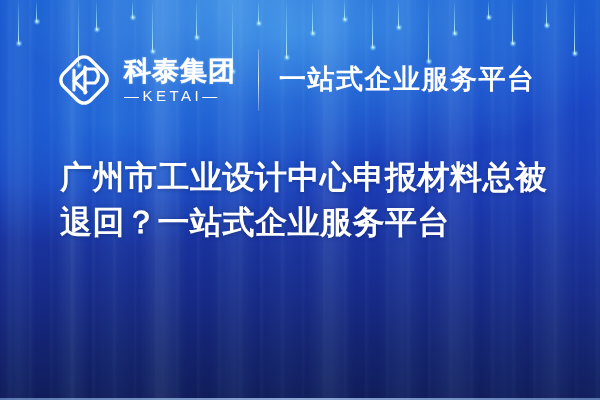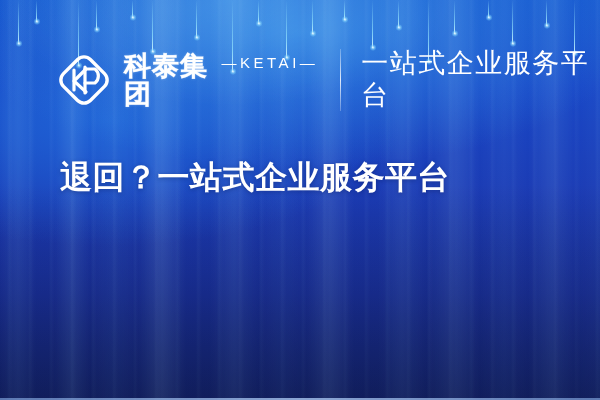--- a/index.html
+++ b/index.html
@@ -119,21 +119,21 @@
     left: 54px;
     top: 44px;
     display: flex;
     align-items: center;
     height: 72px;
   }
   .logo-mark { width: 60px; height: 60px; flex: none; }
   .logo-words {
     margin-left: 10px;
     display: flex;
-    flex-direction: row;
+    flex-direction: column;
     justify-content: center;
   }
   .logo-cn {
     font-size: 27px;
     font-weight: bold;
     color: #ffffff;
     letter-spacing: 1px;
     line-height: 1.05;
     -webkit-text-stroke: 0.6px rgba(255,255,255,0.55);
     text-shadow: 0 0 3px rgba(190,225,255,0.45);
@@ -152,21 +152,21 @@
     height: 62px;
     margin: 0 20px 0 22px;
     background: linear-gradient(180deg, rgba(255,255,255,0.25), rgba(255,255,255,0.85), rgba(255,255,255,0.25));
   }
   .tag-block { display: flex; flex-direction: column; justify-content: center; }
   .tag-main {
     font-size: 27px;
     color: #ffffff;
     letter-spacing: 1.5px;
     line-height: 1.18;
-    font-weight: 400;
+    font-weight: 700;
   }
   .tag-sub {
     margin-top: 4px;
     font-size: 18px;
     color: #ffffff;
     letter-spacing: 1px;
     line-height: 1.2;
     font-family: "Liberation Serif", "DejaVu Serif", serif;
   }
 
@@ -243,16 +243,17 @@
 
     <span class="divider"></span>
 
     <span class="tag-block">
       <span class="tag-main">一站式企业服务平台</span>
     </span>
 
   </div>
 
   <div class="headline">
+    <div>广州市工业设计中心申报材料总被</div>
     <div>退回？一站式企业服务平台</div>
   </div>
 
 </div>
 
 </body></html>

